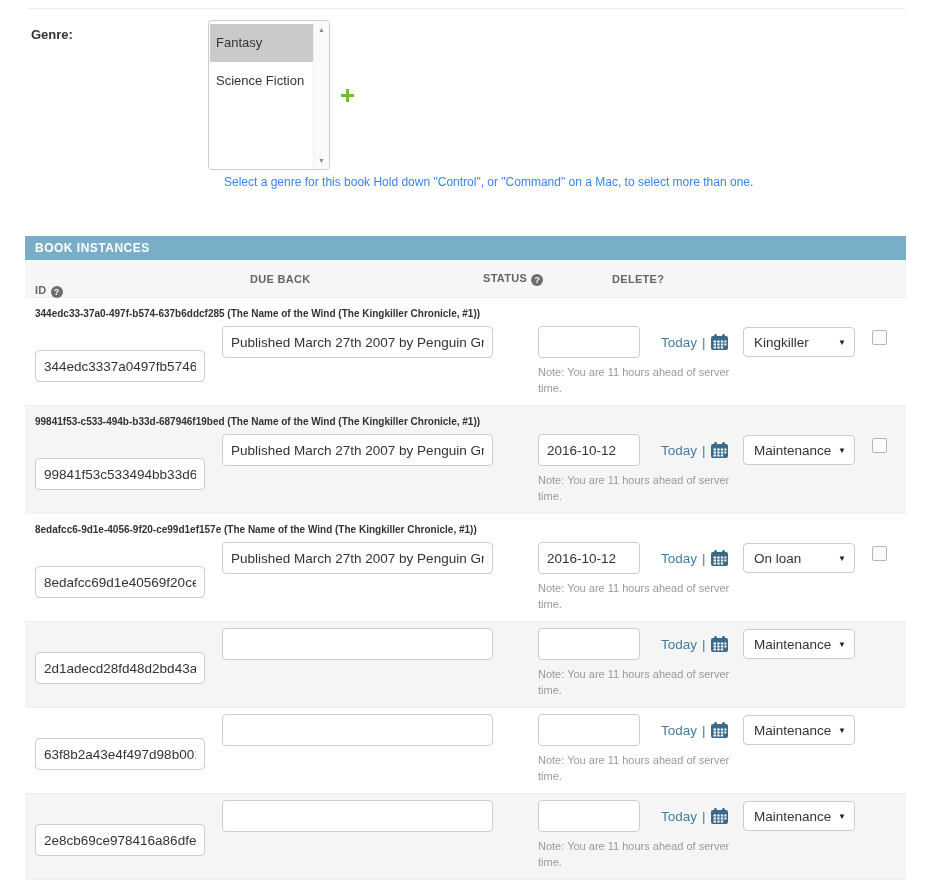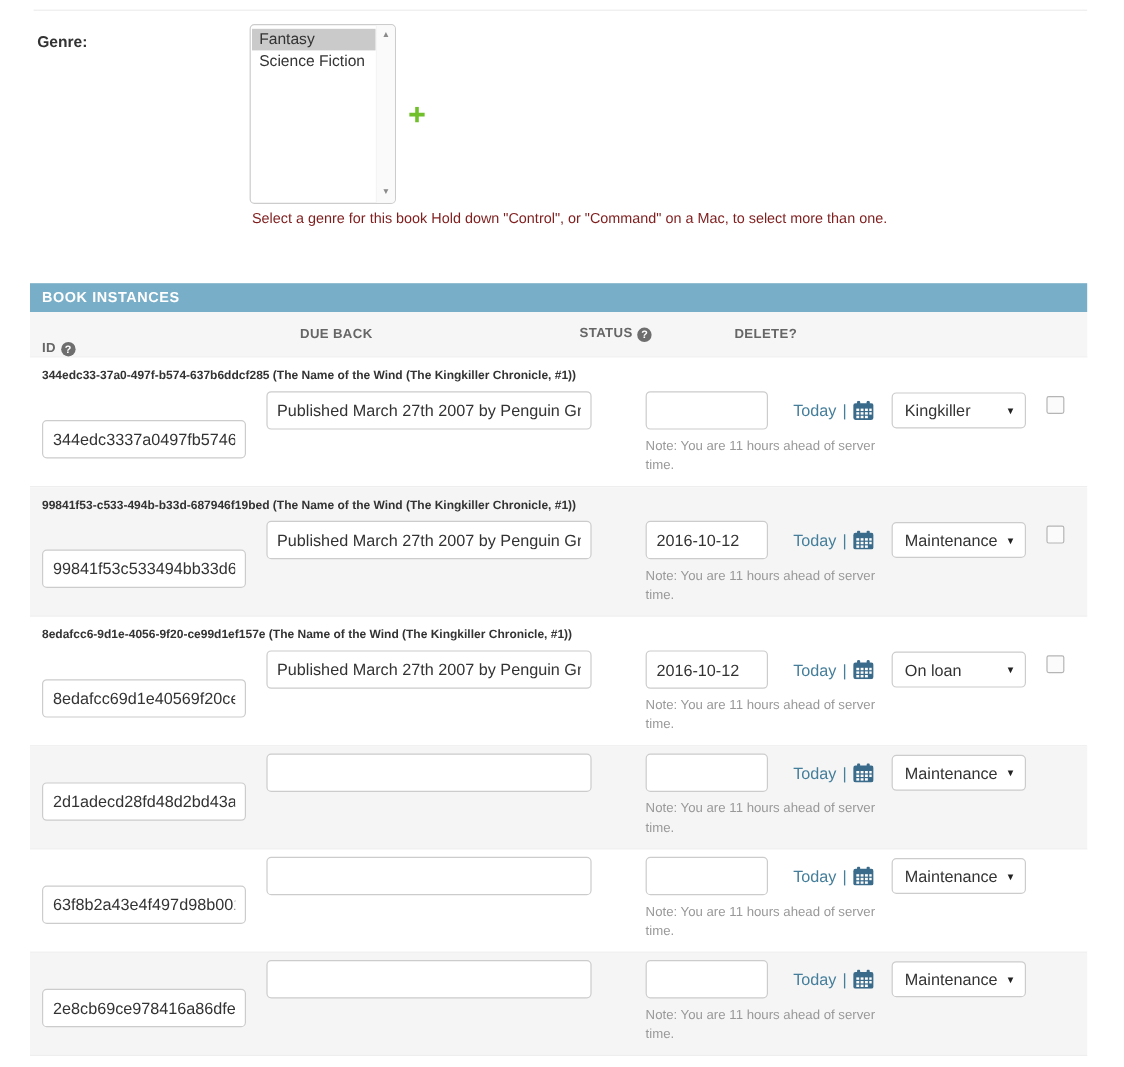--- a/index.html
+++ b/index.html
@@ -5,28 +5,28 @@
   html,body{margin:0;padding:0;background:#fff;}
   body{font-family:"Liberation Sans",sans-serif;color:#333;}
   .page{width:906px;height:889px;position:relative;overflow:hidden;background:#fff;}
 
   
   .genre-section{position:relative;height:236px;}
   .top-divider{position:absolute;left:28px;top:8px;width:897px;height:1px;background:#ededed;}
   .genre-label{position:absolute;left:31px;top:27px;font-size:13px;font-weight:bold;color:#333;}
   .listbox{position:absolute;left:208px;top:20px;width:122px;height:150px;border:1px solid #ccc;border-radius:4px;background:#fff;box-sizing:border-box;}
   .listbox-options{position:absolute;left:1px;top:3px;right:16px;}
-  .option{font-size:13px;padding:0 6px;line-height:18px;color:#333;white-space:nowrap;cursor:default;}
+  .option{font-size:13px;padding:10px 6px;line-height:18px;color:#333;white-space:nowrap;cursor:default;}
   .option.selected{background:#cacaca;}
   .listbox-scrollbar{position:absolute;top:0;right:0;bottom:0;width:15px;background:#fafafa;border-left:1px solid #f0f0f0;border-radius:0 3px 3px 0;}
   .scroll-arrow{position:absolute;left:0;width:15px;height:15px;color:#8a8a8a;font-size:7px;text-align:center;line-height:15px;cursor:pointer;}
   .scroll-up{top:1px;}
   .scroll-down{bottom:1px;}
   .add-genre{position:absolute;left:341px;top:89px;width:13px;height:13px;line-height:0;cursor:pointer;}
-  .genre-help{position:absolute;left:210px;top:175px;font-size:12px;color:#7f1d1d;white-space:nowrap;}
+  .genre-help{position:absolute;left:224px;top:175px;font-size:12px;color:#3b82f6;white-space:nowrap;}
 
   
   .module{margin-left:25px;width:900px;}
   .module-header{height:24px;background:#79aec8;color:#fff;font-size:12px;font-weight:bold;letter-spacing:.5px;line-height:24px;padding-left:10px;box-sizing:border-box;}
   .col-headers{display:flex;align-items:center;height:38px;background:#f6f6f6;border-bottom:1px solid #eee;padding-left:10px;box-sizing:border-box;}
   .col{font-size:11px;font-weight:bold;color:#666;letter-spacing:.3px;text-transform:uppercase;}
   .w-id{width:187px;margin-top:24px;}
   .w-imprint{width:288px;}
   .w-due{width:233px;padding-left:28px;}
   .w-status{width:129px;}

